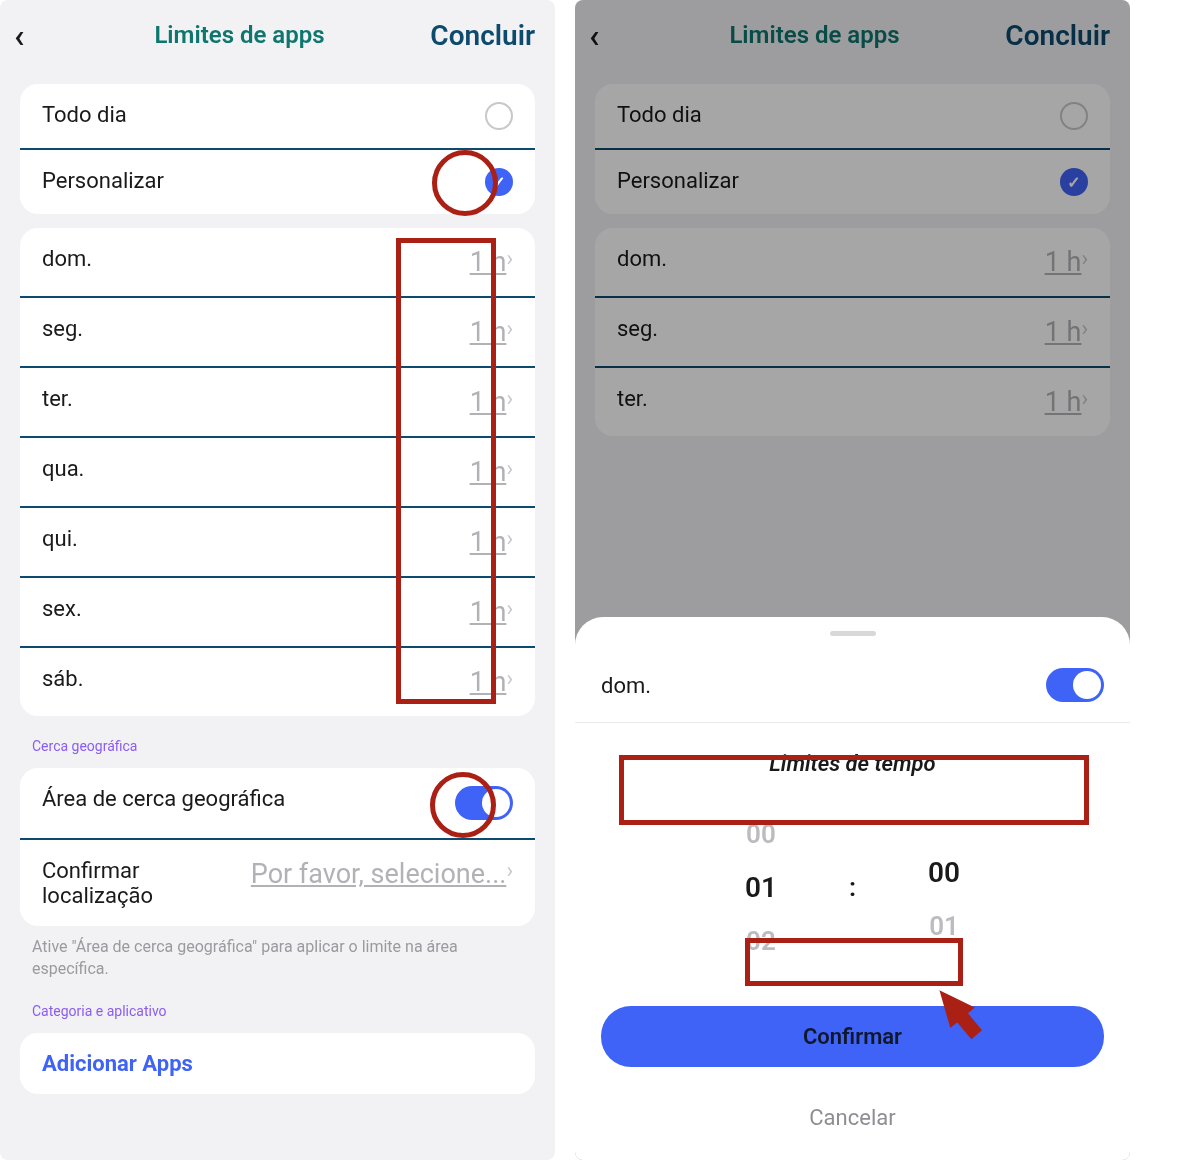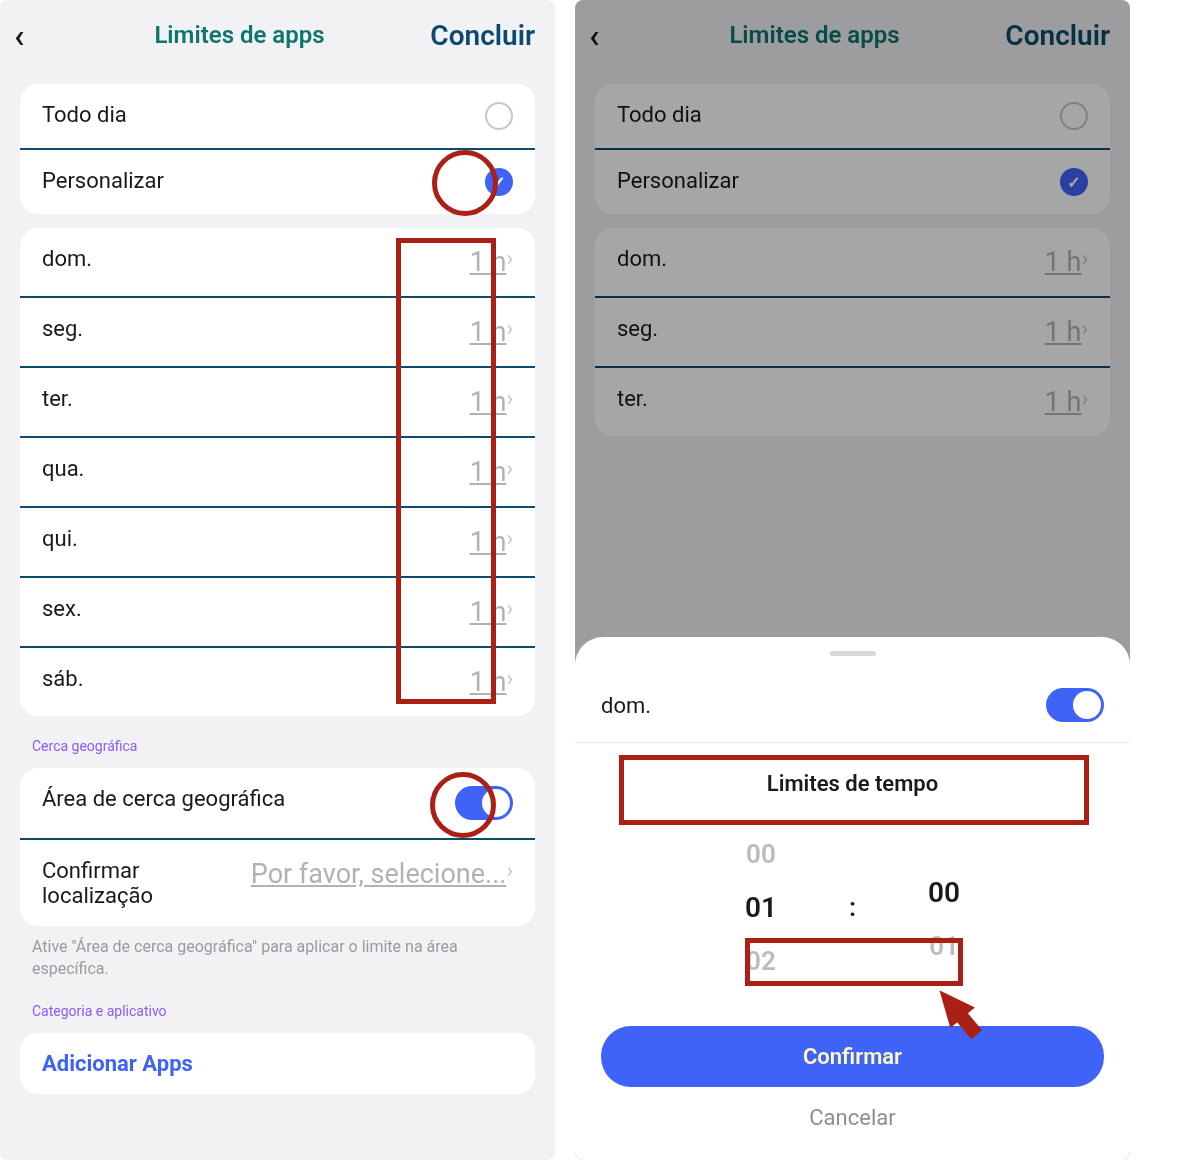--- a/index.html
+++ b/index.html
@@ -170,20 +170,21 @@
     padding: 14px 26px 20px;
     border-bottom: 1px solid #ececee;
   }
   .sheet-row .lbl { font-size: 22px; color: #1a1a1a; }
   .sheet-title {
     text-align: center;
     font-size: 22px;
     font-weight: 600;
     color: #1a1a1a;
     margin: 28px 0 36px;
+    font-style: italic;
   }
   .picker {
     display: flex;
     align-items: center;
     justify-content: center;
     gap: 48px;
     position: relative;
     height: 150px;
   }
   .picker .col {
@@ -205,33 +206,33 @@
     transform: translateY(-50%);
     height: 56px;
     background: #f2f2f4;
     border-radius: 10px;
     z-index: -1;
   }
   .confirm-btn {
     display: block;
     margin: 44px 26px 0;
     background: #3f63f6;
-    color: #fef9c3;
+    color: #0f172a;
     text-align: center;
     padding: 18px 0;
     border-radius: 30px;
     font-size: 22px;
     font-weight: 600;
     cursor: pointer;
   }
   .cancel-btn {
     text-align: center;
     font-size: 22px;
     color: #8e8e93;
-    margin-top: 18px;
+    margin-top: 38px;
     cursor: pointer;
   }
 
   
   .arrow {
     position: absolute;
     width: 0; height: 0;
     border-left: 16px solid transparent;
     border-right: 16px solid transparent;
     border-bottom: 36px solid #aa2014;

